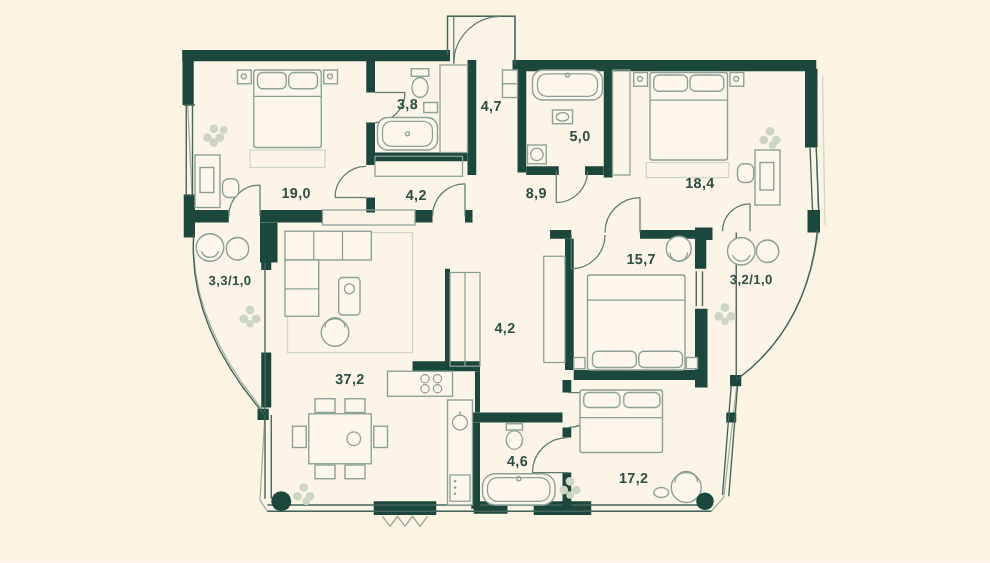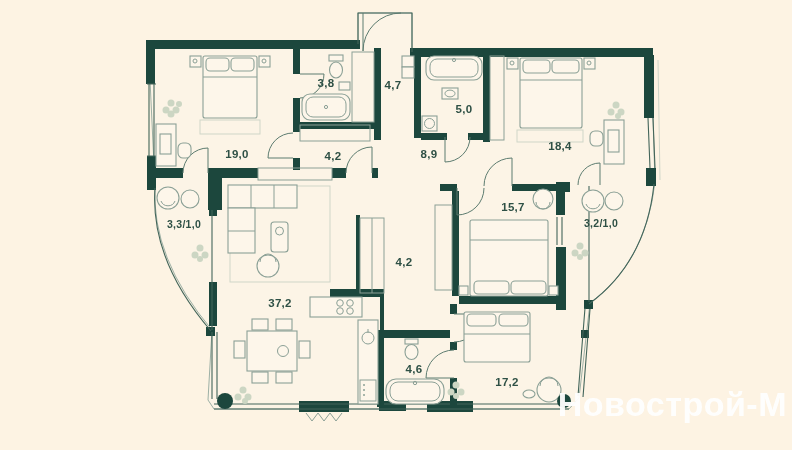--- a/index.html
+++ b/index.html
@@ -400,14 +400,13 @@
     <text class="room-label small" x="184" y="228">3,3/1,0</text>
     <text class="room-label" x="513" y="211">15,7</text>
     <text class="room-label small" x="601" y="227">3,2/1,0</text>
     <text class="room-label" x="404" y="266">4,2</text>
     <text class="room-label" x="280" y="307">37,2</text>
     <text class="room-label" x="414" y="373">4,6</text>
     <text class="room-label" x="507" y="386">17,2</text>
   </g>
 </svg>
 
-<div class="watermark">Новострой-М</div>
 </div>
 
 </body></html>

